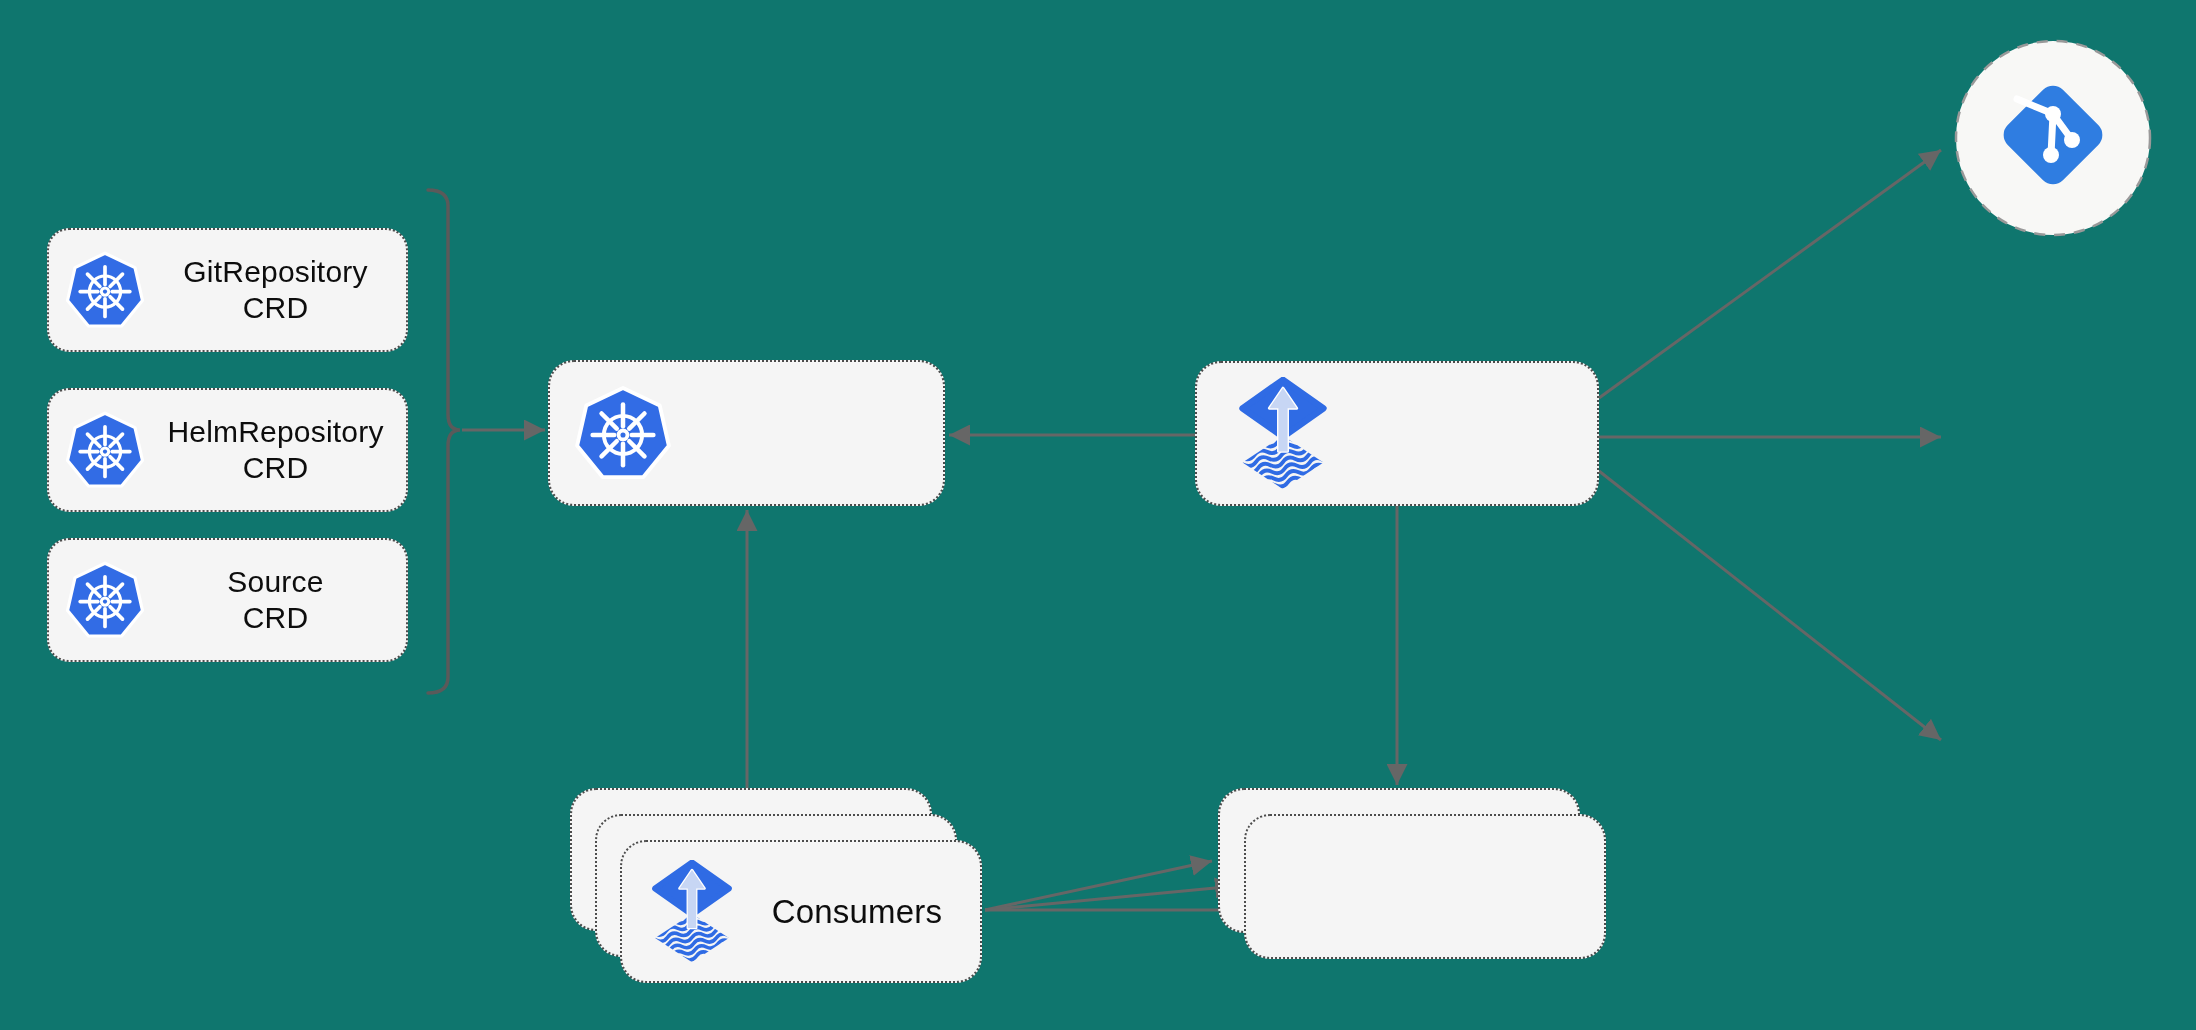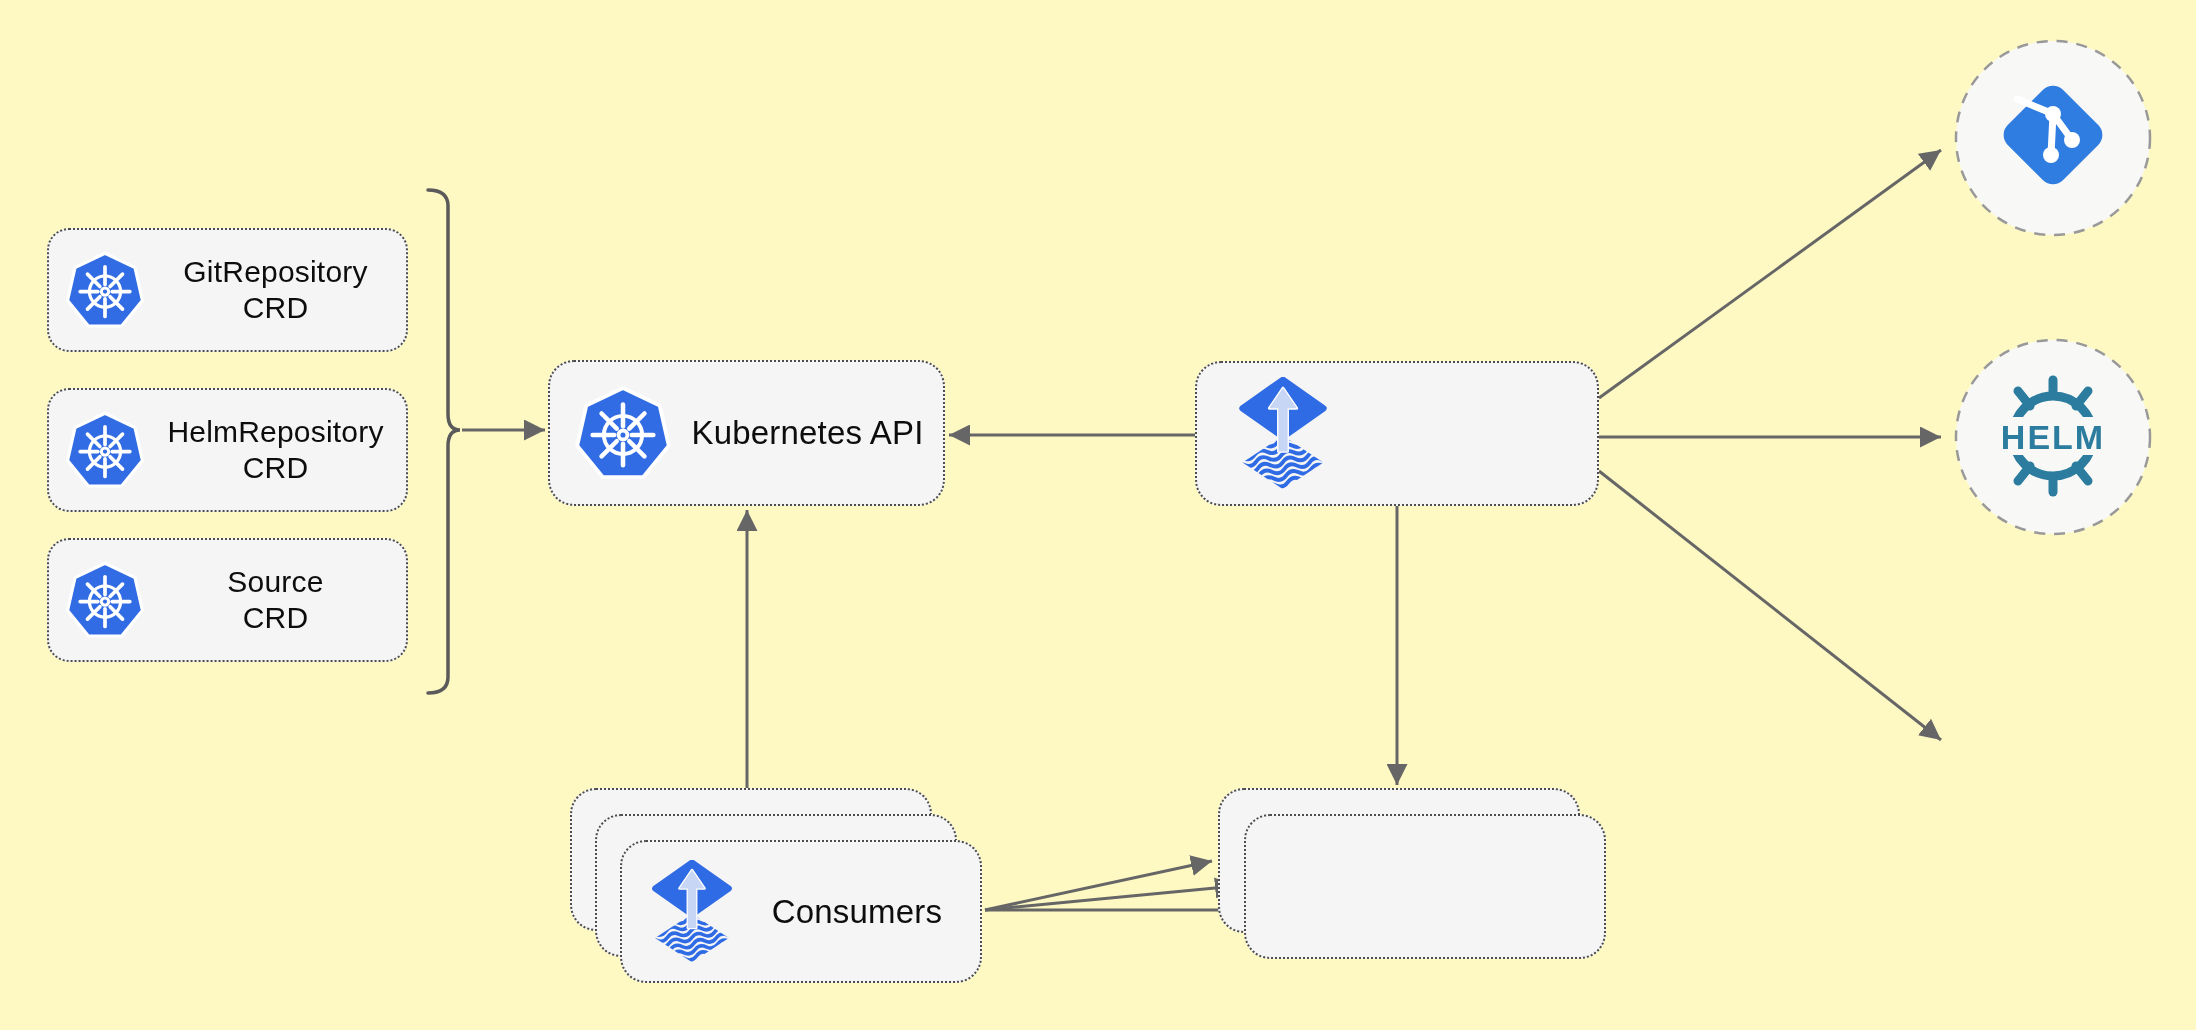--- a/index.html
+++ b/index.html
@@ -1,17 +1,17 @@
 <!DOCTYPE html>
 <html><head>
 <meta charset="utf-8">
 <style>
   html,body{margin:0;padding:0;background:#ffffff;}
   #canvas{
-    position:relative;width:2196px;height:1030px;background:#fef9c3;overflow:hidden;
+    position:relative;width:2196px;height:1030px;background:#0f766e;overflow:hidden;
     font-family:"Liberation Sans",sans-serif;color:#0d0d0d;
   }
   .box{
     position:absolute;box-sizing:border-box;background:#f5f5f5;
     border:2px dotted #4c4c4c;border-radius:26px;
     display:flex;align-items:center;
   }
   .ghost{position:absolute;box-sizing:border-box;background:#f5f5f5;border:2px dotted #4c4c4c;border-radius:26px;}
   .lbl{flex:1;text-align:center;font-size:33px;line-height:1.2;letter-spacing:0.2px;}
   .lbl.small{font-size:30px;}
@@ -120,21 +120,20 @@
     <div class="lbl small">
       <div>Source</div>
       <div>CRD</div>
     </div>
   </div>
 
   <div class="box" style="left:548px;top:360px;width:397px;height:146px;">
     <svg class="icon" width="98" height="98" style="margin-left:24px">
         <use href="#sym-k8s"></use>
       </svg>
-    <div class="lbl">Kubernetes API</div>
   </div>
 
   <div class="box" style="left:1195px;top:361px;width:404px;height:145px;">
     <svg class="icon" width="92" height="114" style="margin-left:40px">
         <use href="#sym-flux"></use>
       </svg>
   </div>
 
   <div class="ghost" style="left:570px;top:788px;width:362px;height:143px;"></div>
   <div class="ghost" style="left:595px;top:814px;width:362px;height:143px;"></div>
@@ -158,33 +157,15 @@
           <line x1="100" y1="76" x2="98" y2="117"></line>
           <line x1="100" y1="76" x2="119" y2="102"></line>
         </g>
         <circle cx="100" cy="76" r="8" fill="#ffffff"></circle>
         <circle cx="119" cy="102" r="8" fill="#ffffff"></circle>
         <circle cx="98" cy="117" r="8" fill="#ffffff"></circle>
       </g>
     </svg>
   </div>
 
-  <div class="endpoint" style="left:1953px;top:337px;">
-    <svg width="200" height="200" viewBox="0 0 200 200">
-      <circle cx="100" cy="100" r="97" fill="#F8F8F6" stroke="#999999" stroke-width="2.5" stroke-dasharray="11 9"></circle>
-      <g>
-        <circle cx="100" cy="99" r="40" fill="none" stroke="#2B7C9E" stroke-width="9"></circle>
-        <g stroke="#2B7C9E" stroke-width="9" stroke-linecap="round">
-          <line x1="100" y1="57" x2="100" y2="43"></line>
-          <line x1="123" y1="69" x2="135" y2="54"></line>
-          <line x1="77" y1="69" x2="65" y2="54"></line>
-          <line x1="100" y1="141" x2="100" y2="155"></line>
-          <line x1="123" y1="129" x2="135" y2="144"></line>
-          <line x1="77" y1="129" x2="65" y2="144"></line>
-        </g>
-        <rect x="12" y="80" width="176" height="38" fill="#F8F8F6"></rect>
-        <text x="100" y="112" text-anchor="middle" font-size="34" font-weight="bold" letter-spacing="2" fill="#2B7C9E" font-family="Liberation Sans, sans-serif">HELM</text>
-      </g>
-    </svg>
-  </div>
 
 
 </div>
 
 </body></html>

